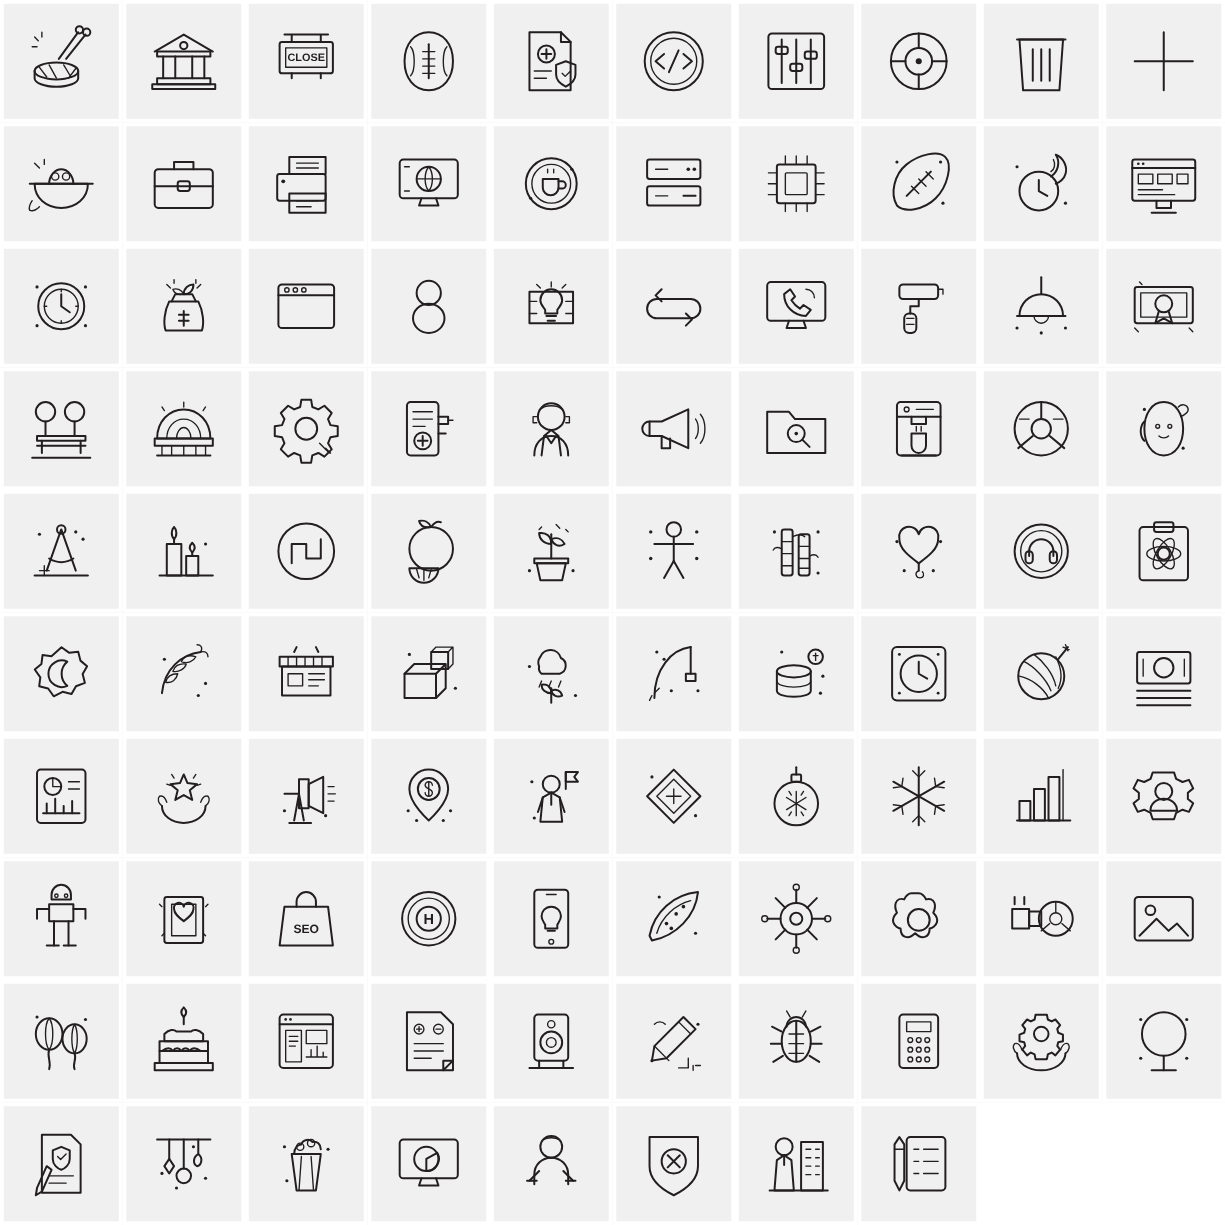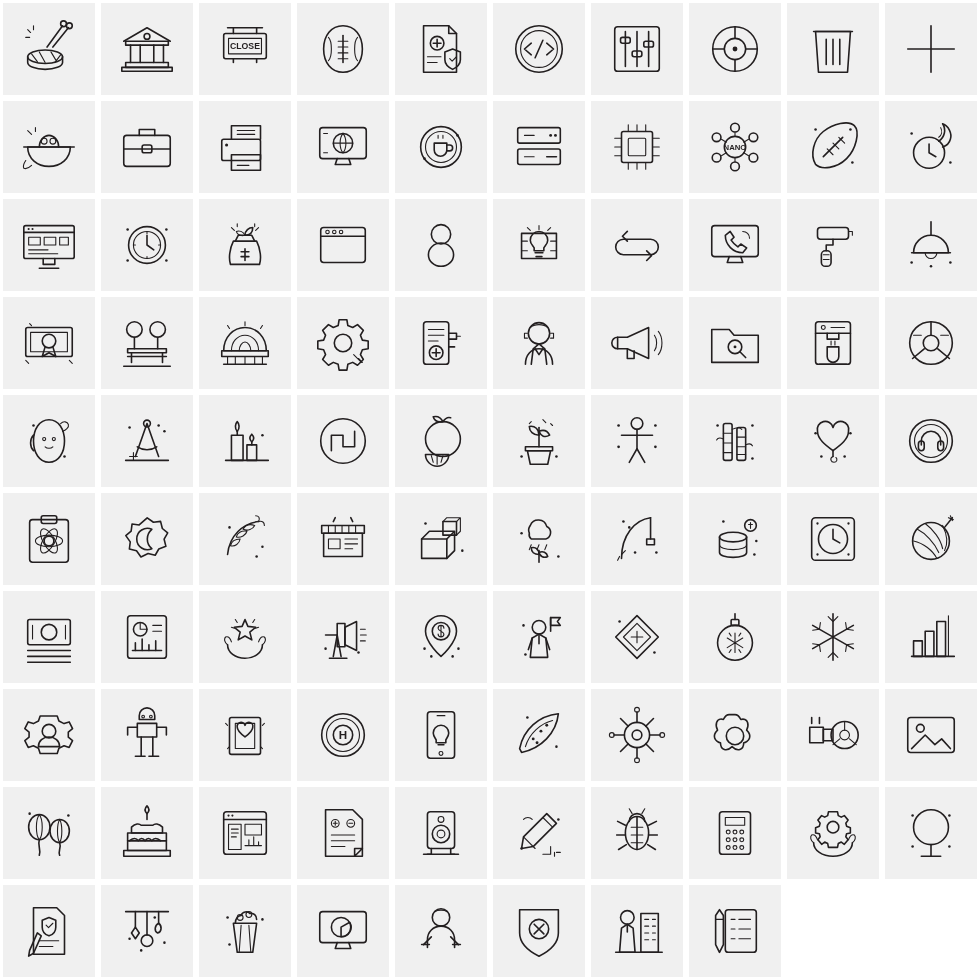--- a/index.html
+++ b/index.html
@@ -215,33 +215,20 @@
   </div>
   <div class="cell">
     <svg viewBox="0 0 64 64">
       <rect class="ln" x="16" y="16" width="32" height="32" rx="2"></rect>
       <rect class="ln-thin" x="23" y="23" width="18" height="18" rx="1"></rect>
       <path class="ln-thin" d="M23 16V9M32 16V9M41 16V9M23 48v7M32 48v7M41 48v7M16 23H9M16 32H9M16 41H9M48 23h7M48 32h7M48 41h7"></path>
     </svg>
   </div>
   <div class="cell">
     <svg viewBox="0 0 64 64">
-      <circle class="ln" cx="32" cy="32" r="11"></circle>
-      <text class="tx" x="32" y="35" font-size="8">NANO</text>
-      <circle class="ln" cx="32" cy="12" r="4.5"></circle>
-      <circle class="ln" cx="32" cy="52" r="4.5"></circle>
-      <circle class="ln" cx="13" cy="22" r="4.5"></circle>
-      <circle class="ln" cx="51" cy="22" r="4.5"></circle>
-      <circle class="ln" cx="13" cy="43" r="4.5"></circle>
-      <circle class="ln" cx="51" cy="43" r="4.5"></circle>
-      <path class="ln-thin" d="M32 17v4M32 43v4M18 24l5 3M46 24l-5 3M18 41l5-3M46 41l-5-3"></path>
-    </svg>
-  </div>
-  <div class="cell">
-    <svg viewBox="0 0 64 64">
       <path class="ln" d="M14 50c-6-10-2-26 8-34s26-12 32-6 2 24-8 34-26 12-32 6z"></path>
       <path class="ln" d="M22 42L42 22"></path>
       <path class="ln-thin" d="M26 34l6 6M32 28l6 6M38 22l6 6"></path>
       <circle class="fl" cx="50" cy="14" r="1.3"></circle>
       <circle class="fl" cx="14" cy="14" r="1.3"></circle>
       <circle class="fl" cx="52" cy="48" r="1.3"></circle>
     </svg>
   </div>
   <div class="cell">
     <svg viewBox="0 0 64 64">
@@ -765,20 +752,27 @@
       <path class="ln" d="M26 34v20M38 34v20"></path>
       <path class="ln" d="M20 54h10M34 54h10"></path>
     </svg>
   </div>
   <div class="cell">
     <svg viewBox="0 0 64 64">
       <rect class="ln" x="16" y="14" width="32" height="38" rx="2"></rect>
       <rect class="ln-thin" x="22" y="20" width="20" height="26"></rect>
       <path class="ln" d="M32 30c-4-3-8-6-8-10a4 4 0 018-2 4 4 0 018 2c0 4-4 7-8 10z" transform="translate(0 4) scale(1)"></path>
       <path class="ln-thin" d="M12 20l2 2M52 20l-2 2M14 46l2-2M50 46l-2-2"></path>
+    </svg>
+  </div>
+  <div class="cell">
+    <svg viewBox="0 0 64 64">
+      <path class="ln" d="M14 22h36l4 32H10z"></path>
+      <path class="ln" d="M24 22v-4a8 8 0 0116 0v4"></path>
+      <text class="tx" x="32" y="44" font-size="10">SEO</text>
     </svg>
   </div>
   <div class="cell">
     <svg viewBox="0 0 64 64">
       <circle class="ln" cx="32" cy="32" r="22"></circle>
       <circle class="ln-thin" cx="32" cy="32" r="17"></circle>
       <circle class="ln" cx="32" cy="32" r="10"></circle>
       <text class="tx" x="32" y="36" font-size="12">H</text>
     </svg>
   </div>

